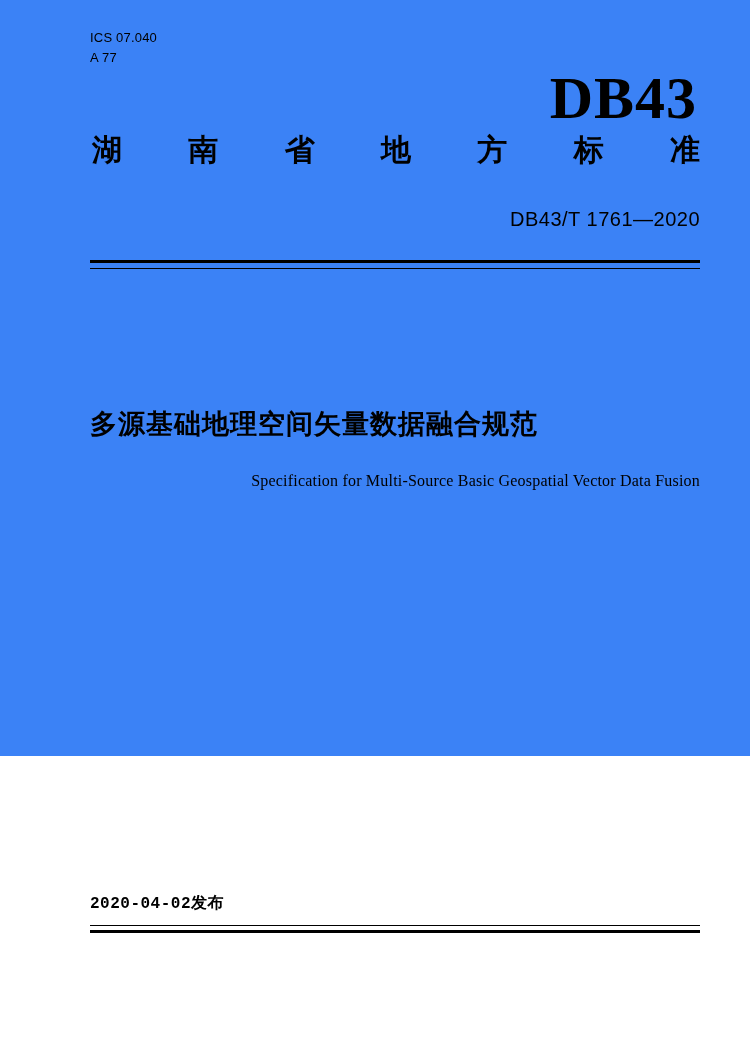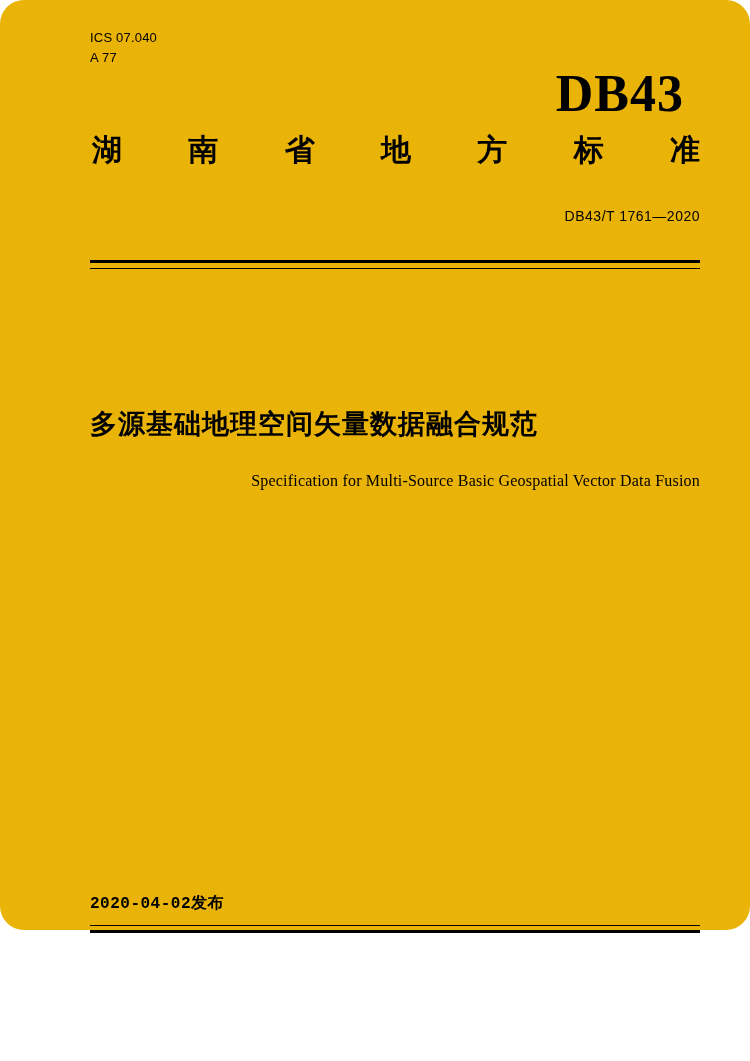--- a/index.html
+++ b/index.html
@@ -12,23 +12,22 @@
     height: 1061px;
     font-family: "Liberation Sans", sans-serif;
     color: #000000;
     position: relative;
     overflow: hidden;
   }
   .page {
     position: absolute;
     left: 0; top: 0;
     width: 750px;
-    height: 930px;
-    background: #eab308;
-    border-radius: 24px;
+    height: 756px;
+    background: #3b82f6;
   }
   .content {
     position: absolute;
     left: 90px;
     top: 0;
     width: 610px;
     height: 1061px;
   }
 
   
@@ -39,25 +38,25 @@
     font-size: 13px;
     line-height: 1.55;
     letter-spacing: 0.2px;
     font-family: "Liberation Sans", sans-serif;
   }
   .ics-line { white-space: pre; }
 
   
   .db-mark {
     position: absolute;
-    right: 16px;
+    right: 3px;
     top: 68px;
     font-family: "Liberation Serif", serif;
     font-weight: bold;
-    font-size: 52px;
+    font-size: 60px;
     letter-spacing: 1px;
     line-height: 1;
   }
 
   
   .province-line {
     position: absolute;
     left: 2px;
     right: 0;
     top: 135px;
@@ -69,21 +68,21 @@
     line-height: 1;
   }
   .province-line span { display: inline-block; }
 
   
   .std-number {
     position: absolute;
     right: 0;
     top: 208px;
     font-family: "Liberation Sans", sans-serif;
-    font-size: 14px;
+    font-size: 20px;
     letter-spacing: 0.5px;
   }
 
   
   .rule-top-thick {
     position: absolute;
     left: 0;
     right: 0;
     top: 260px;
     height: 3px;

